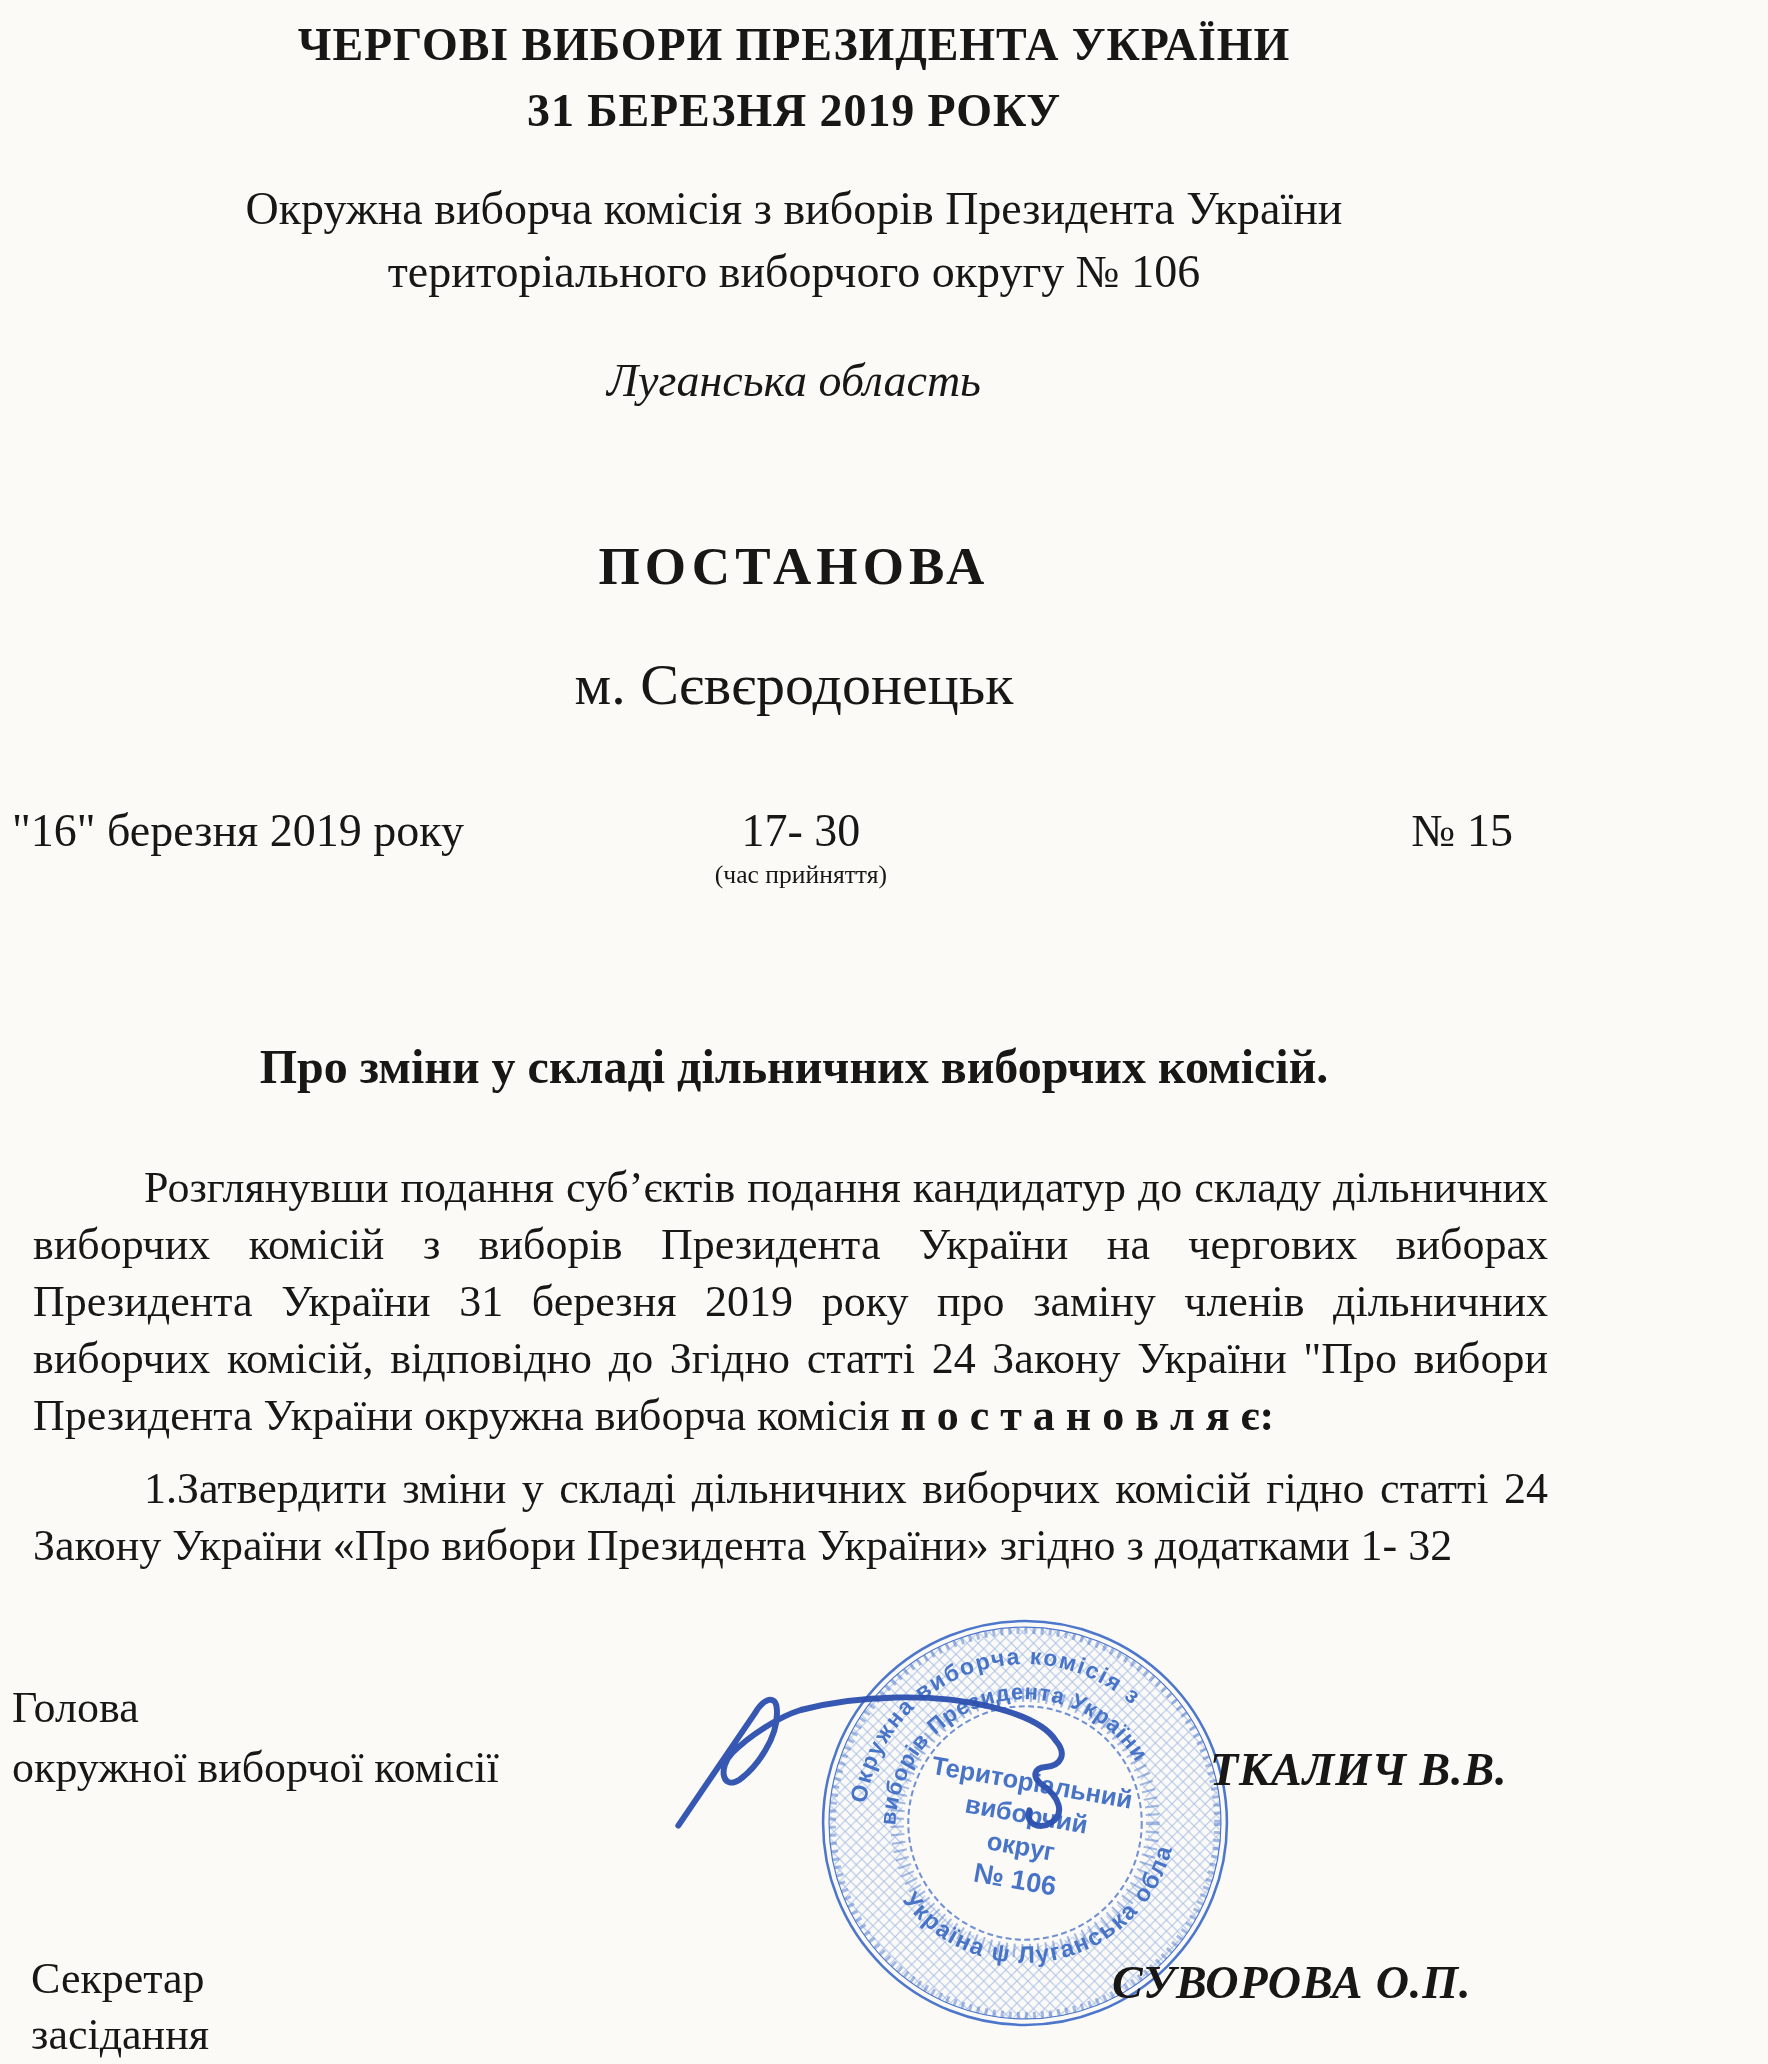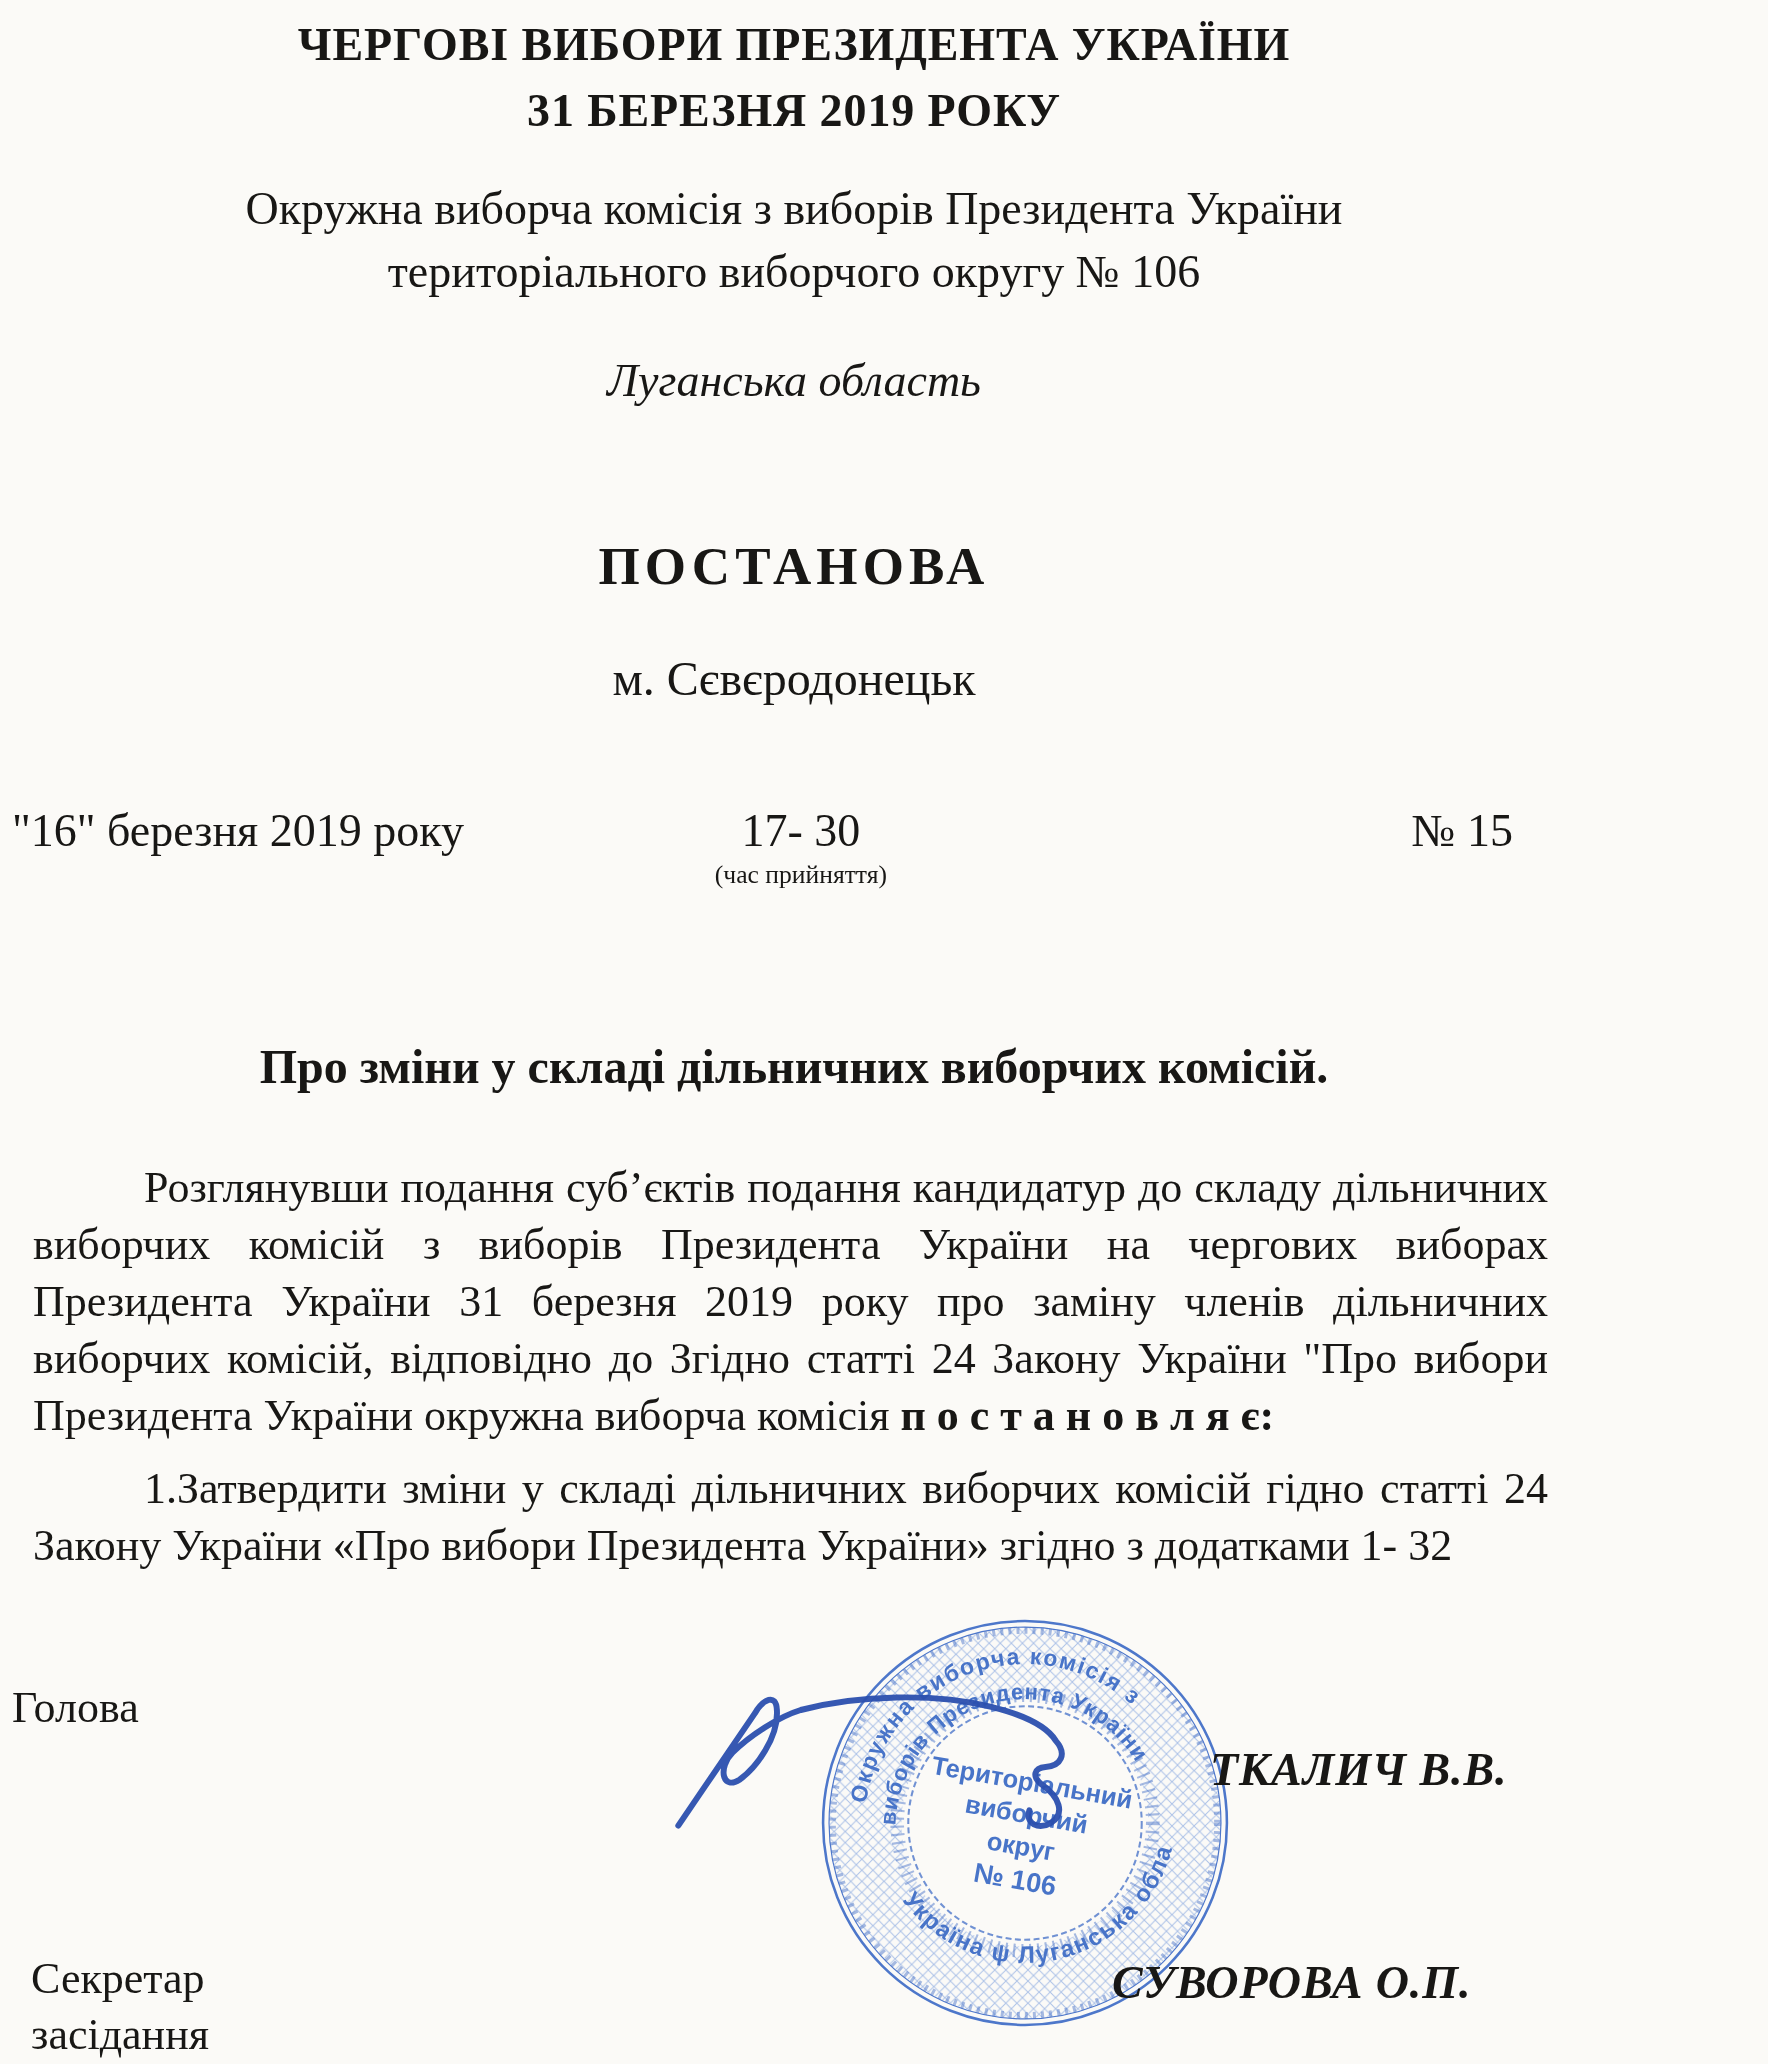--- a/index.html
+++ b/index.html
@@ -9,21 +9,21 @@
     background:#fbfaf7;
     overflow:hidden;
     color:#181715;
     font-family:"Liberation Serif", serif;
   }
   .centered { position:absolute; left:0; right:0; text-align:center; }
   .header-block { top:12px; font-weight:bold; font-size:46px; line-height:66px; letter-spacing:0.9px; }
   .commission-block { top:177px; font-size:46px; line-height:63px; }
   .region-block { top:354px; font-size:46px;font-style:italic; }
   .doctype-block { top:516px; font-size:53px; font-weight:bold; letter-spacing:5.1px;margin-top:20px; }
-  .city-block { top:651px; font-size:48px;text-align:center; }
+  .city-block { top:651px; font-size:58px;text-align:center; }
 
   .meta-row { position:absolute; top:804px; left:0; right:0; height:102px; font-size:46px; }
   .meta-date { position:absolute; left:12px; top:0; }
   .meta-center { position:absolute; left:50%; transform:translateX(-46%); top:0; text-align:center; }
   .meta-time { display:block; font-size:46px; }
   .meta-caption { display:block; font-size:25.6px; margin-top:3.4px; }
   .meta-number { position:absolute; right:75px; top:0; }
 
   .subject-block { top:1039px; font-size:48px; font-weight:bold; }
 
@@ -81,20 +81,21 @@
 
   <div class="centered subject-block">Про зміни у складі дільничних виборчих комісій.</div>
 
   <div class="body-block">
     <p><span>Розглянувши подання суб’єктів подання кандидатур до складу дільничних виборчих комісій з виборів Президента України на чергових виборах Президента України 31 березня 2019 року про заміну членів дільничних виборчих комісій, відповідно до Згідно статті 24 Закону України "Про вибори Президента України окружна виборча комісія </span><span class="resolve">п о с т а н о в л я є:</span></p>
     <p>1.Затвердити зміни у складі дільничних виборчих комісій гідно статті 24 Закону України «Про вибори Президента України» згідно з додатками 1- 32</p>
   </div>
 
   <div class="sig-title chairman-title">
     <div>Голова</div>
+    <div>окружної виборчої комісії</div>
   </div>
 
   <div class="sig-title secretary-title">
     <div>Секретар</div>
     <div>засідання</div>
   </div>
 
   <svg class="stamp-svg" width="426" height="426" viewBox="0 0 500 500">
     <defs>
       <pattern id="mesh" width="13" height="13" patternUnits="userSpaceOnUse">

